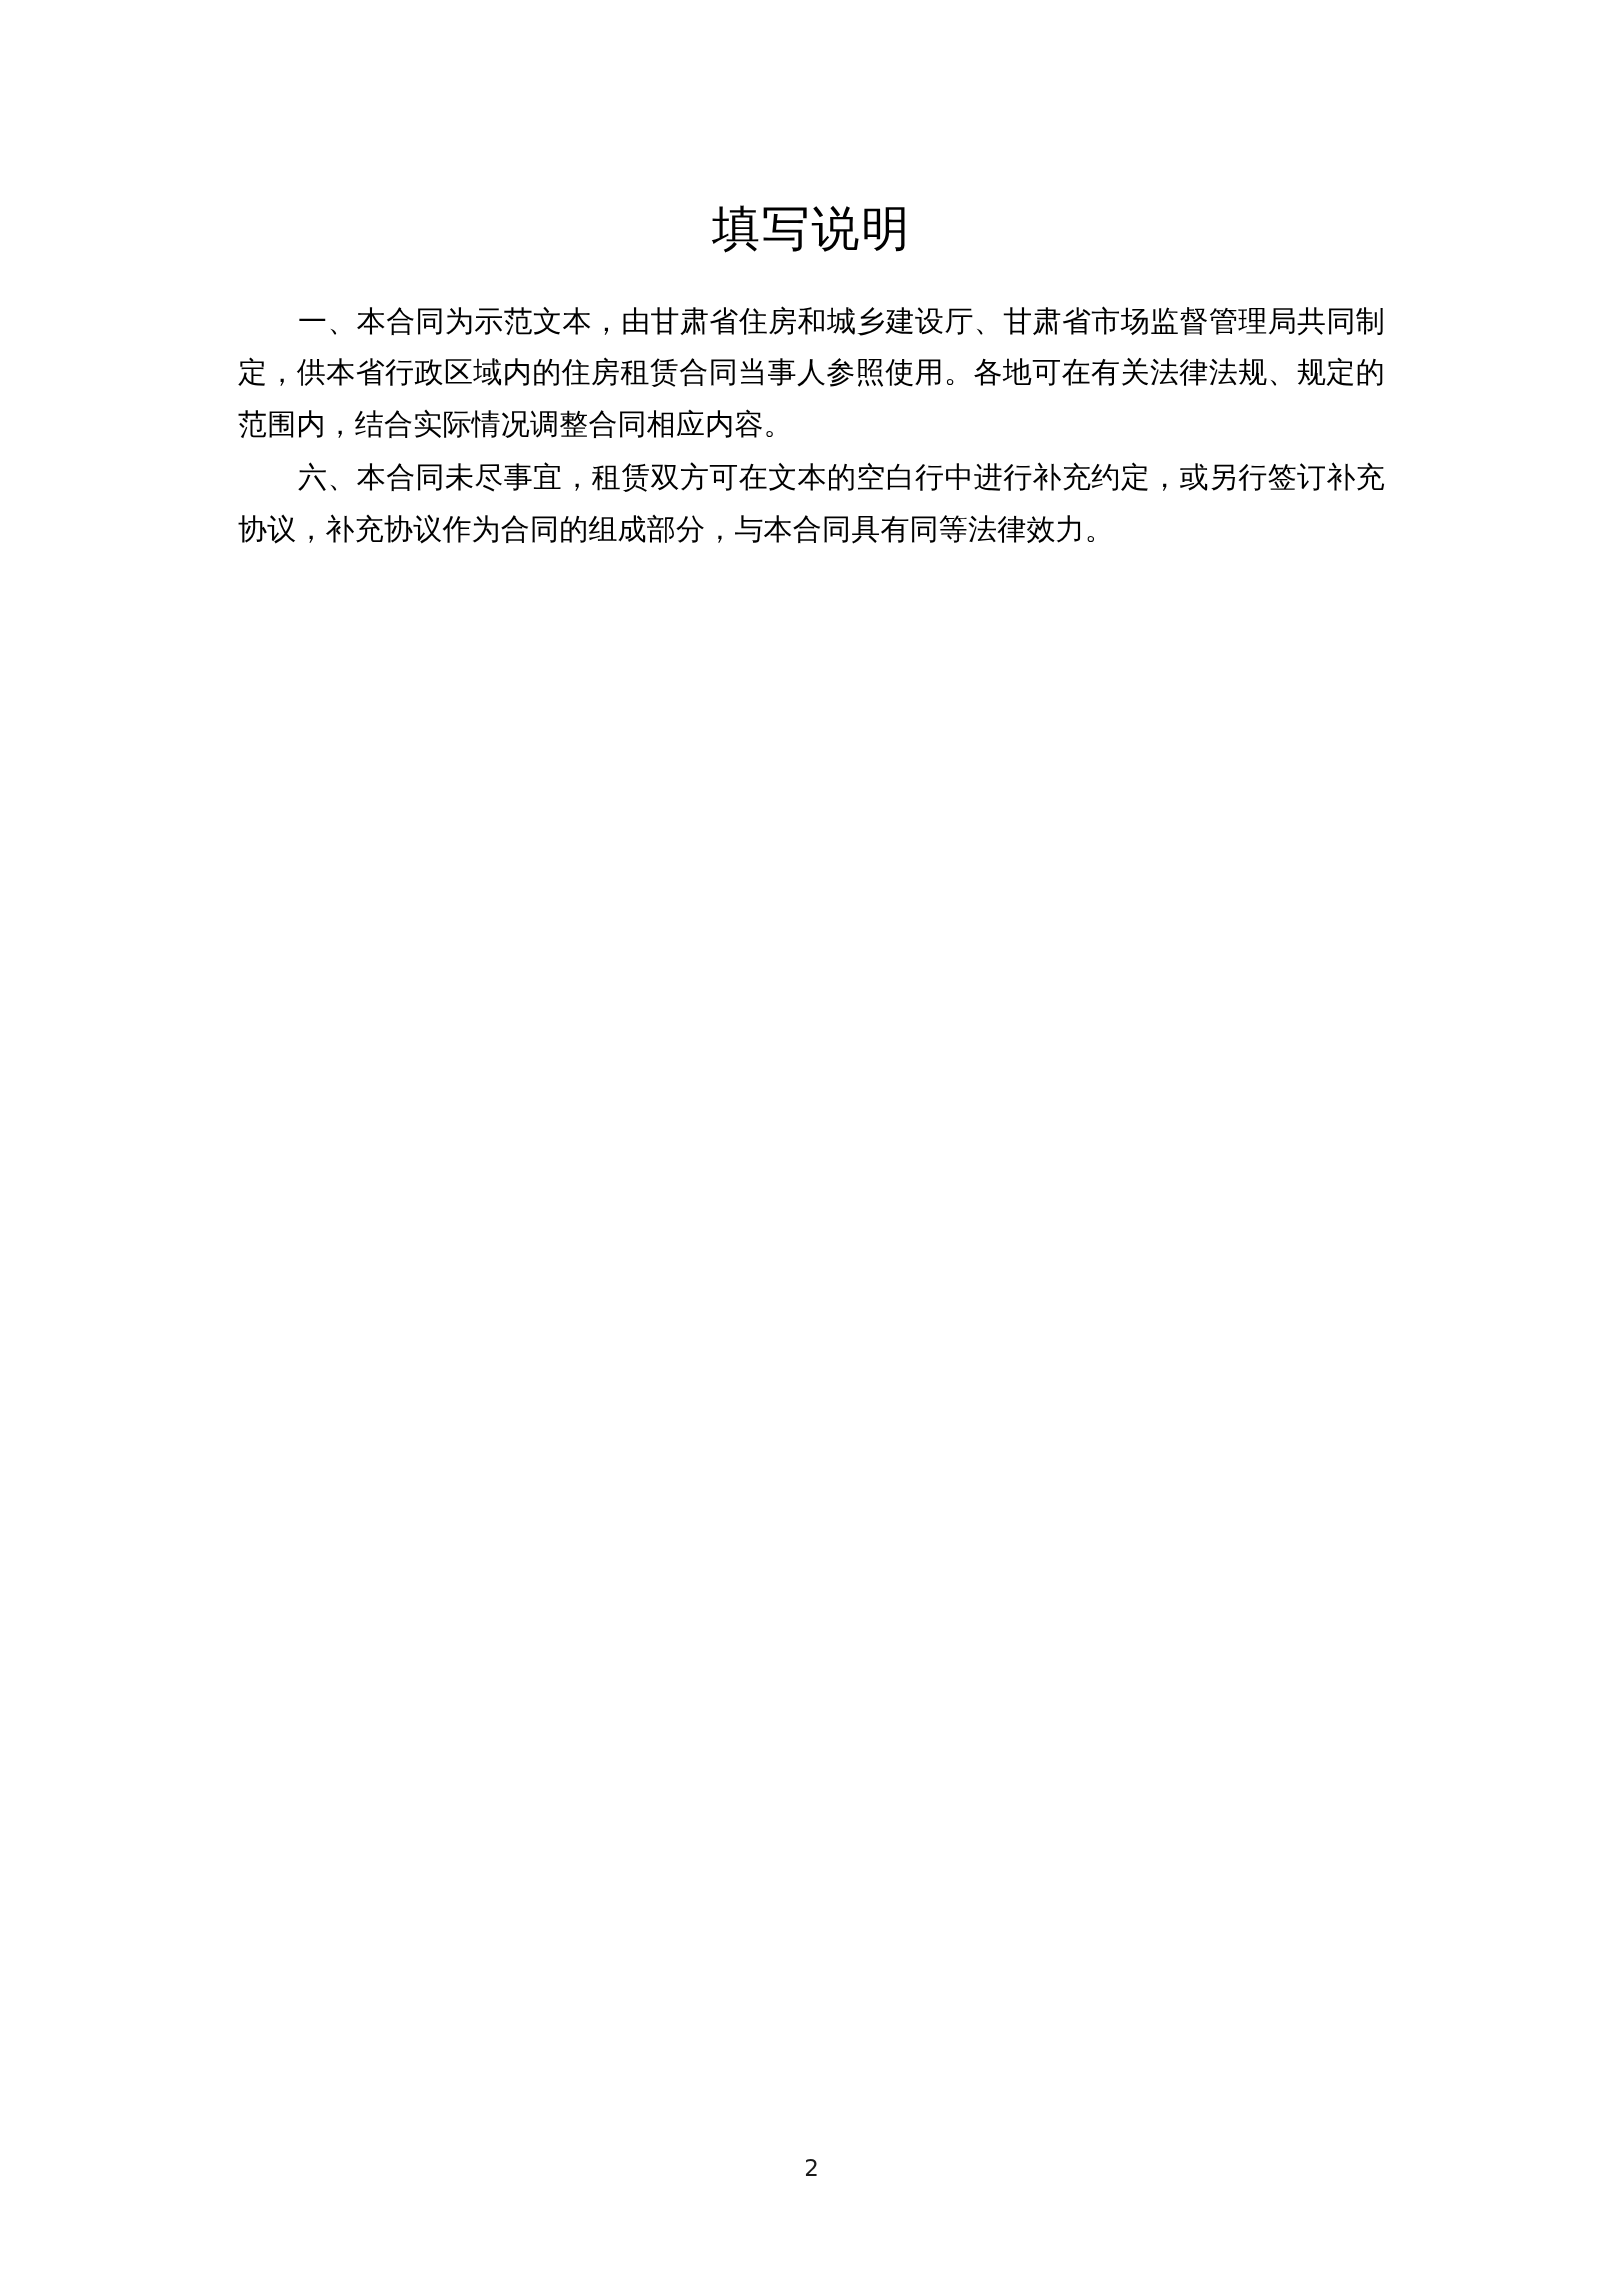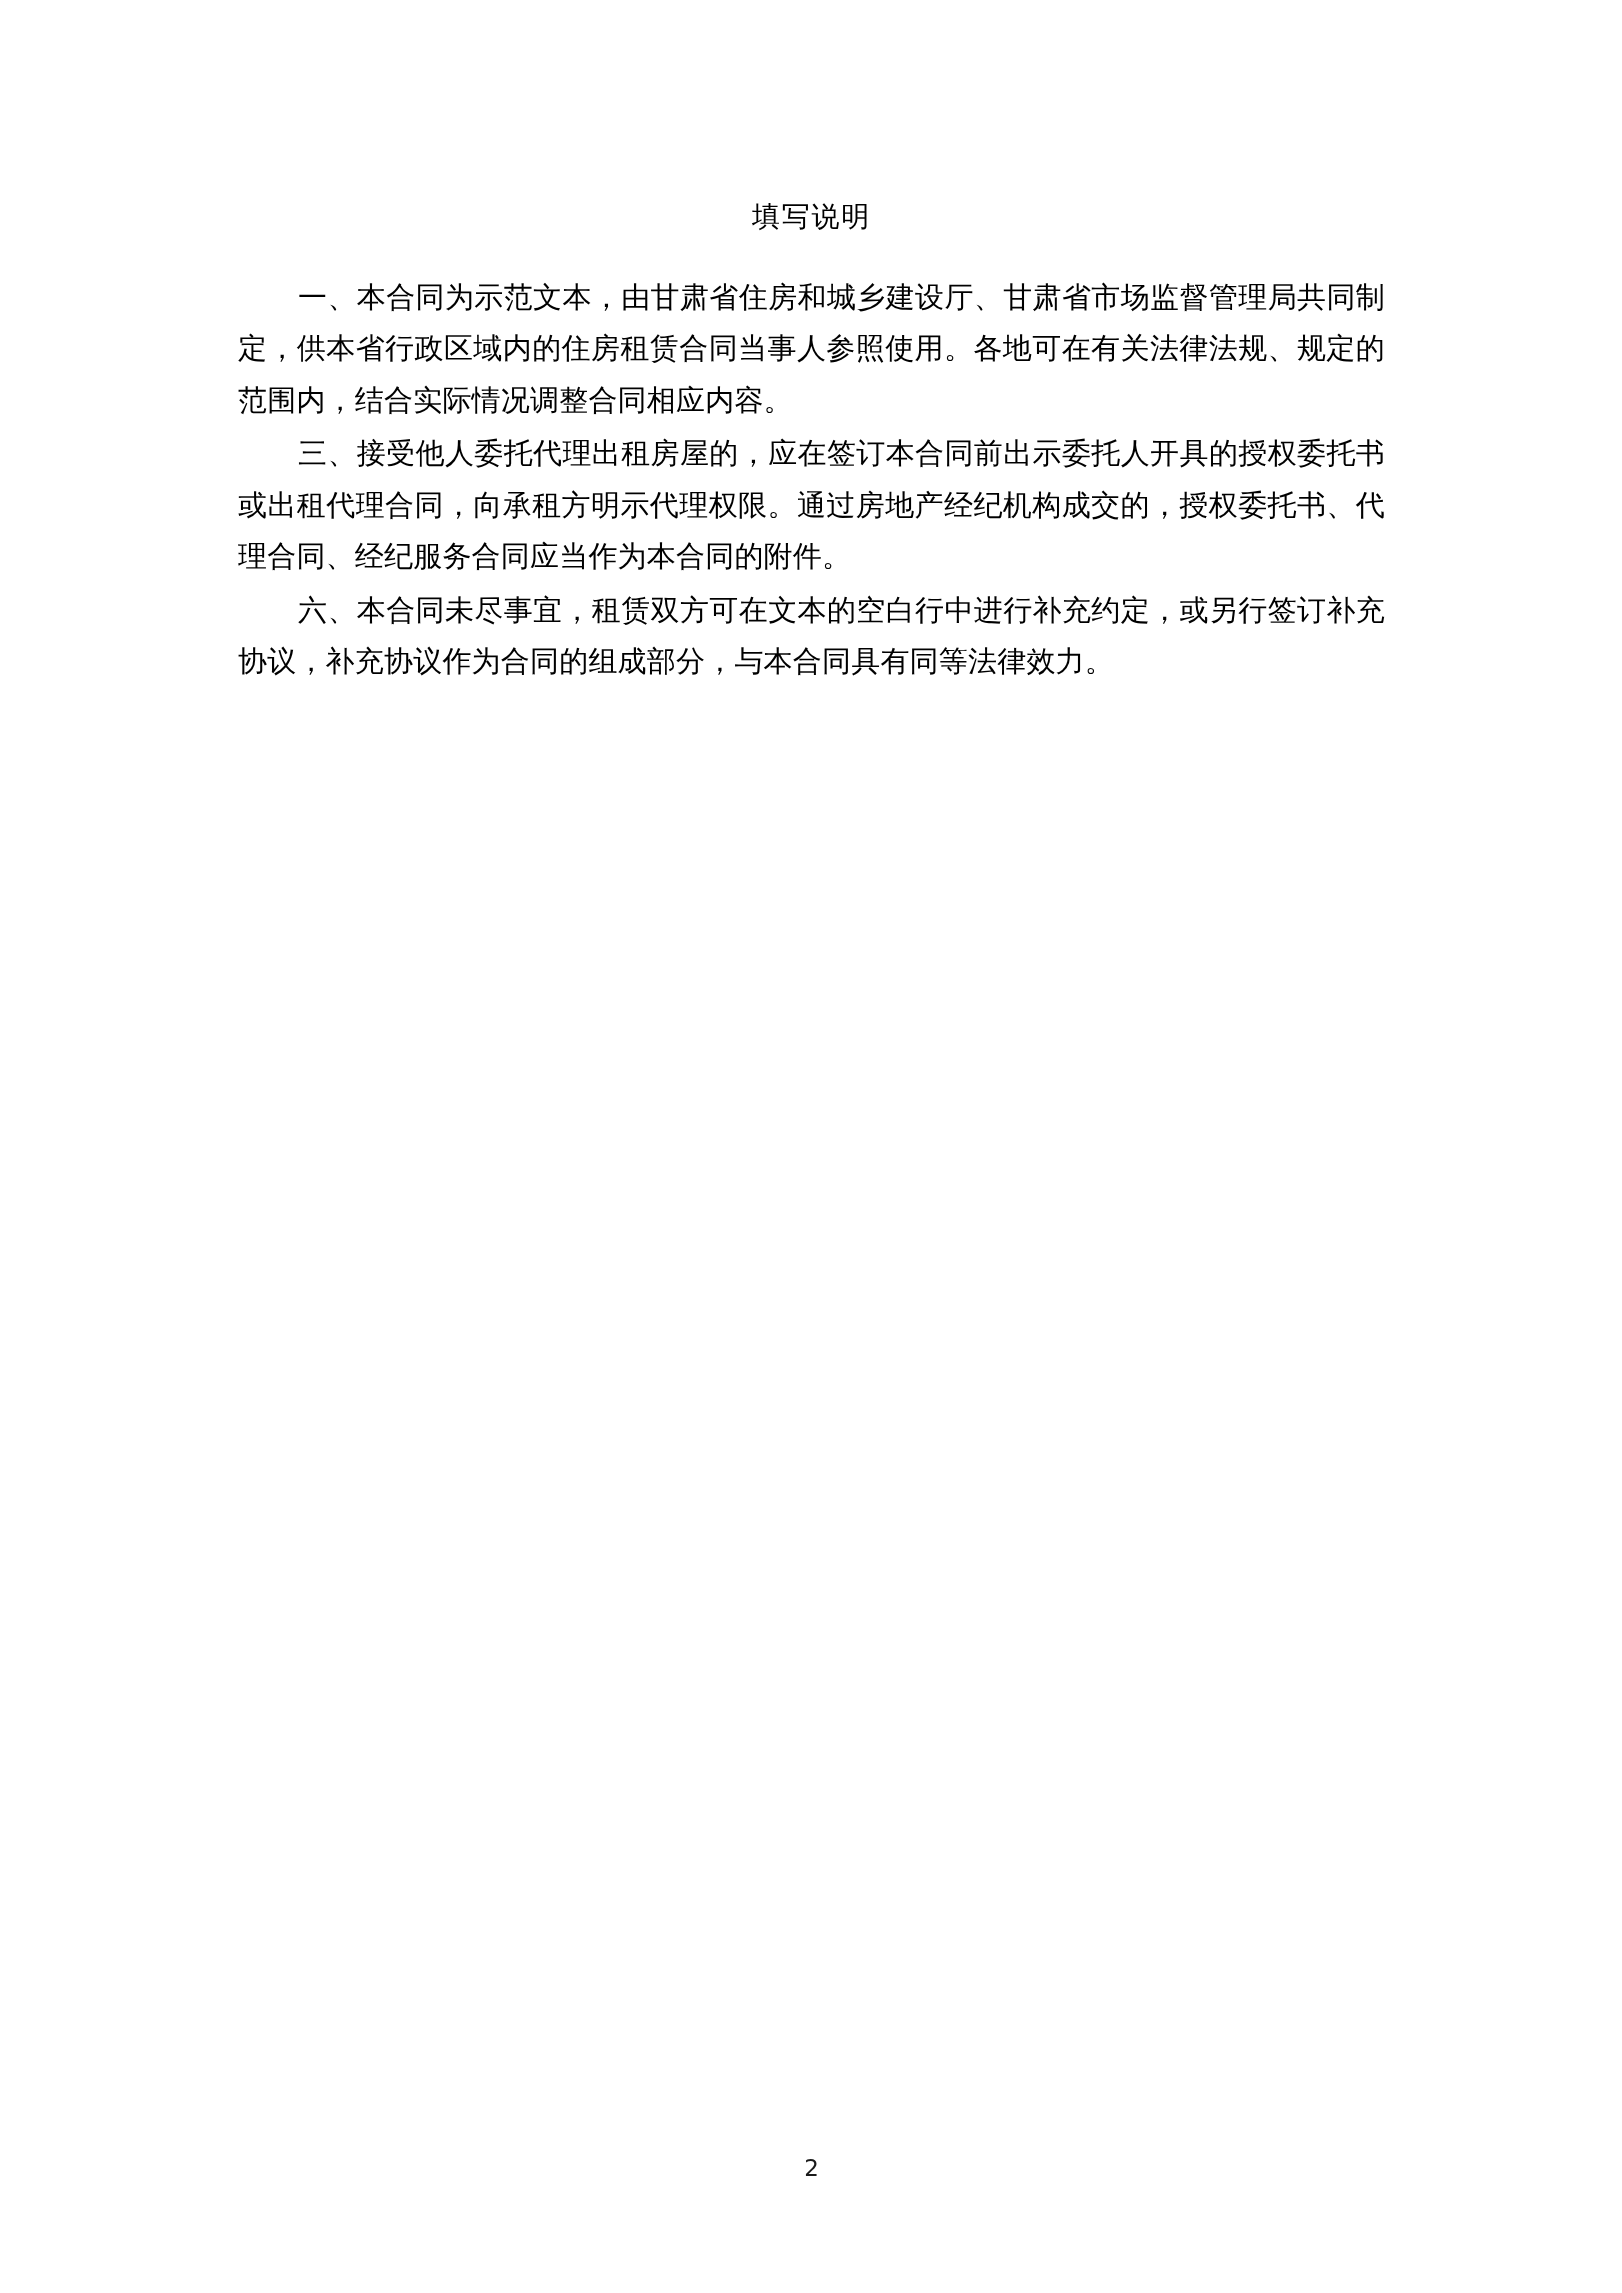--- a/index.html
+++ b/index.html
@@ -24,21 +24,21 @@
     background: #ffffff;
   }
   .content {
     position: absolute;
     left: 238px;
     top: 200px;
     width: 1147px;
   }
   .doc-title {
     text-align: center;
-    font-size: 28px;
+    font-size: 48px;
     line-height: 1.2;
     letter-spacing: 1.8px;
     margin: 0 0 38px 0;
     font-weight: 400;
     font-family: "DejaVu Sans", "Liberation Sans", sans-serif;
   }
   .para {
     font-size: 29px;
     line-height: 1.78;
     text-align: justify;
@@ -59,18 +59,17 @@
     font-family: "DejaVu Sans", "Liberation Sans", sans-serif;
   }
 </style>
 </head>
 <body>
 
 <div class="page">
   <div class="content">
     <h1 class="doc-title">填写说明</h1>
     <p class="para">一、本合同为示范文本，由甘肃省住房和城乡建设厅、甘肃省市场监督管理局共同制定，供本省行政区域内的住房租赁合同当事人参照使用。各地可在有关法律法规、规定的范围内，结合实际情况调整合同相应内容。</p>
-    <p class="para">三、接受他人委托代理出租房屋的，应在签订本合同前出示委托人开具的授权委托书或出租代理合同，向承租方明示代理权限。通过房地产经纪机构成交的，授权委托书、代理合同、经纪服务合同应当作为本合同的附件。</p>
     <p class="para">六、本合同未尽事宜，租赁双方可在文本的空白行中进行补充约定，或另行签订补充协议，补充协议作为合同的组成部分，与本合同具有同等法律效力。</p>
   </div>
   <div class="page-number">2</div>
 </div>
 
 
 </body></html>

